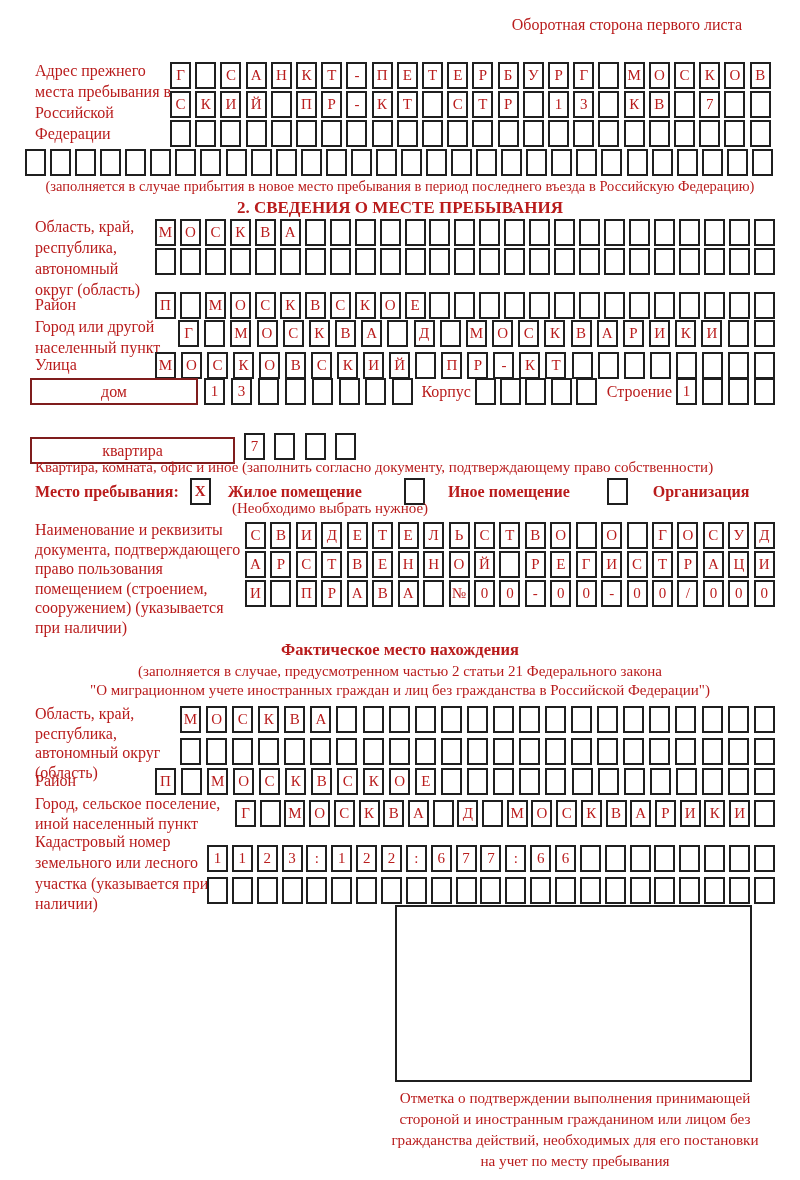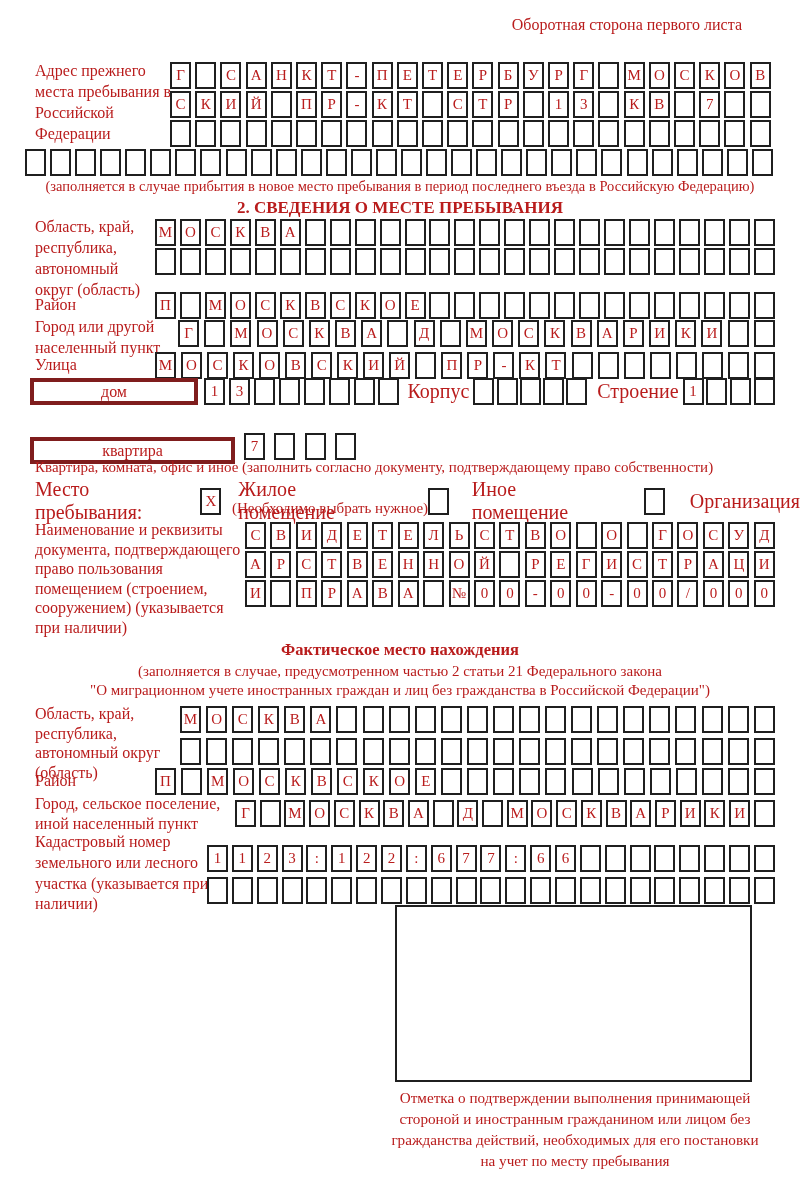--- a/index.html
+++ b/index.html
@@ -4,27 +4,27 @@
 <style>
   html,body{margin:0;padding:0;background:#fff;}
   .page{position:relative;width:800px;height:1180px;background:#fff;overflow:hidden;
         font-family:"Liberation Serif","DejaVu Serif",serif;color:#b91c1c;}
   .hdr{position:absolute;top:16px;right:58px;font-size:16px;}
   .lbl{position:absolute;font-size:16px;line-height:1.32;}
   .row{position:absolute;display:flex;justify-content:space-between;height:27px;}
   .cell{flex:0 0 21px;width:21px;height:27px;border:2px solid #1f1f1f;box-sizing:border-box;
         display:inline-flex;align-items:center;justify-content:center;
         font-size:15px;background:#fff;}
-  .wbox{height:27px;border:4px solid #7f1d1d;box-sizing:border-box;display:flex;
+  .wbox{height:27px;border:2px solid #7f1d1d;box-sizing:border-box;display:flex;
         align-items:center;justify-content:center;font-size:16px;flex:none;}
   .caption{position:absolute;font-size:14.5px;}
   .center{left:0;width:100%;text-align:center;}
   .title{position:absolute;left:0;width:100%;text-align:center;font-weight:bold;font-size:17px;}
   .inlinerow{position:absolute;display:flex;align-items:center;}
-  .olabel{font-size:20px;}
+  .olabel{font-size:16px;}
   .stamp{position:absolute;left:395px;top:905px;width:357px;height:177px;border:2px solid #1f1f1f;box-sizing:border-box;}
   .stampnote{position:absolute;left:383px;top:1088px;width:384px;text-align:center;font-size:15.2px;line-height:1.38;}
 </style>
 </head>
 <body>
 
 <div class="page">
 
   <div class="hdr">Оборотная сторона первого листа</div>
 
@@ -316,21 +316,21 @@
     <div class="wbox" style="width:205px;margin-top:8px;">квартира</div>
     <div class="row" style="position:static;width:112px;margin-left:9px;">
         <span class="cell">7</span>
         <span class="cell"></span>
         <span class="cell"></span>
         <span class="cell"></span>
       </div>
   </div>
   <div class="caption" style="left:35px;top:459px;font-size:15px;">Квартира, комната, офис и иное (заполнить согласно документу, подтверждающему право собственности)</div>
 
-  <div class="inlinerow" style="left:35px;top:478px;">
+  <div class="inlinerow" style="left:35px;top:478px;font-weight:bold;">
     <span class="olabel">Место пребывания:</span>
     <span class="cell" style="margin-left:11px;">X</span>
     <span class="olabel" style="margin-left:17px;">Жилое помещение</span>
     <span class="cell" style="margin-left:42px;"></span>
     <span class="olabel" style="margin-left:23px;">Иное помещение</span>
     <span class="cell" style="margin-left:37px;"></span>
     <span class="olabel" style="margin-left:25px;">Организация</span>
   </div>
   <div class="caption" style="left:150px;top:500px;width:360px;text-align:center;font-size:15px;">(Необходимо выбрать нужное)</div>
 

